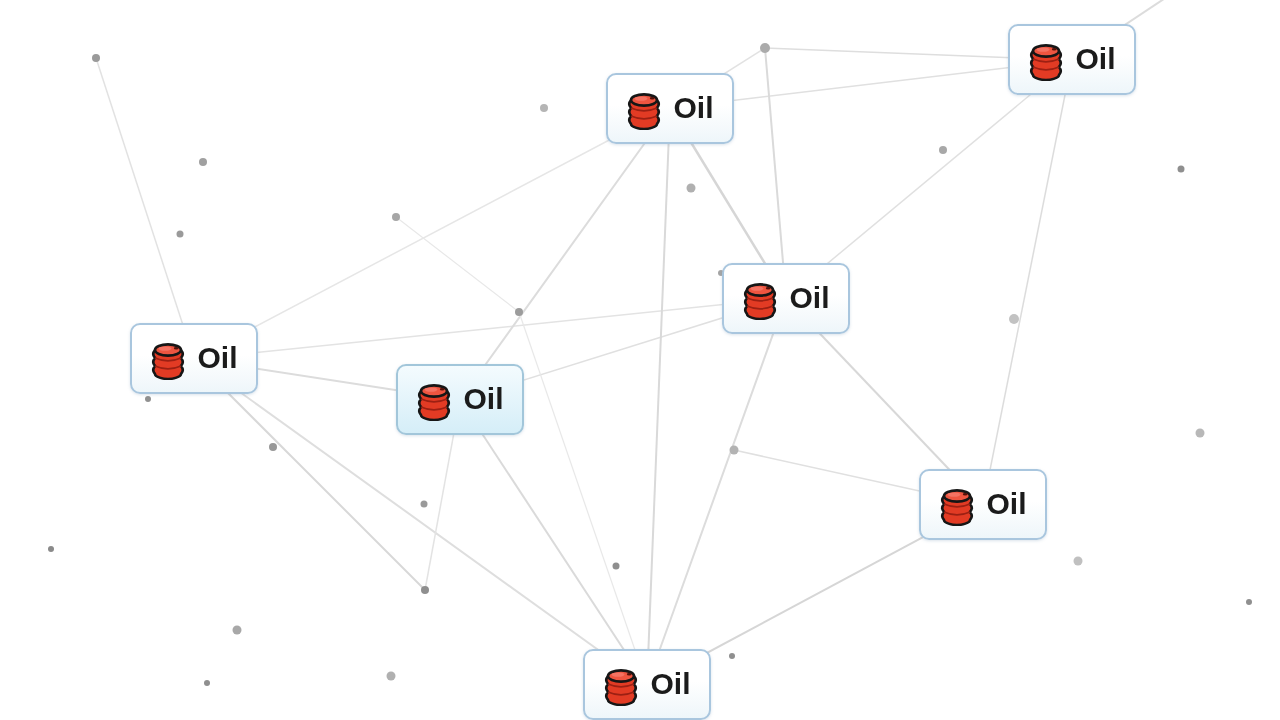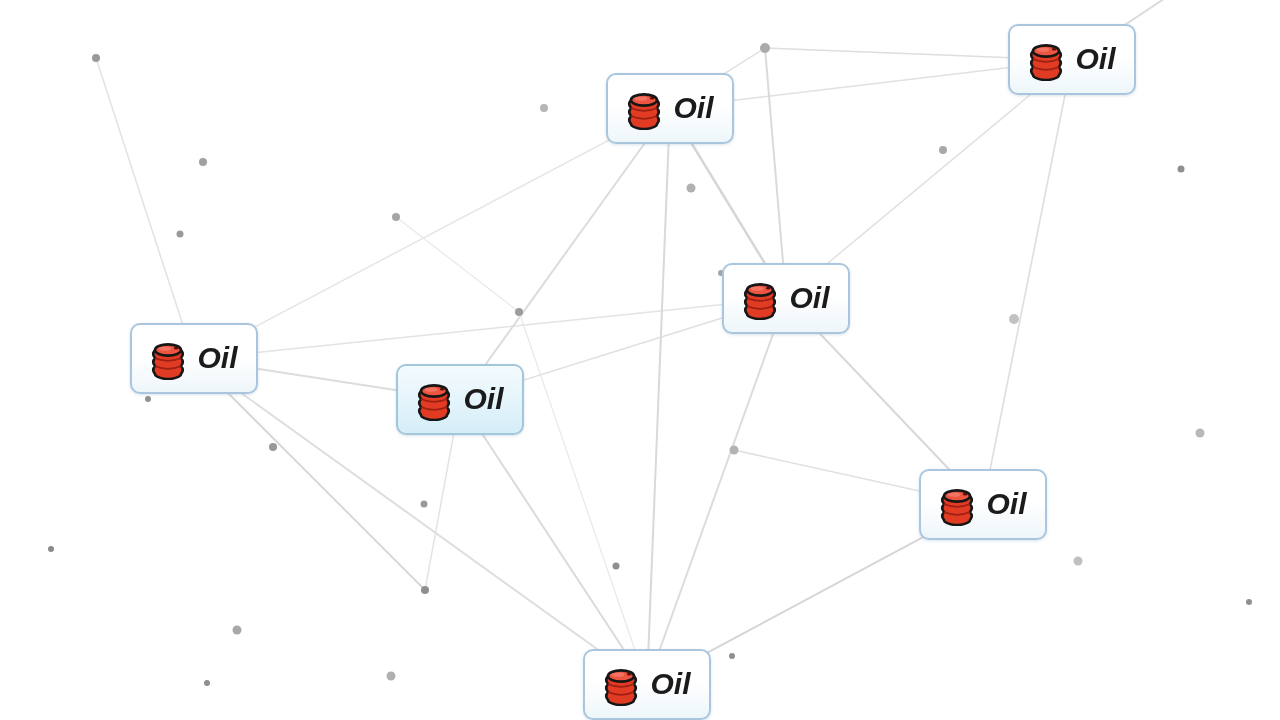--- a/index.html
+++ b/index.html
@@ -30,21 +30,20 @@
     display: flex;
     align-items: center;
     justify-content: center;
     gap: 11px;
     border: 2px solid #a9c6de;
     border-radius: 10px;
     background: linear-gradient(180deg, #ffffff 45%, #eef6fa 100%);
     box-shadow: 0 1px 3px rgba(110, 145, 175, 0.25);
     cursor: grab;
     user-select: none;
-    font-style: italic;
   }
   .craft-card.selected {
     background: linear-gradient(180deg, #f4fbfe 0%, #d5eef8 100%);
     border-color: #a2c6da;
   }
   .craft-card .card-label {
     font-size: 30px;
     font-weight: bold;
     color: #1b1b1b;
     letter-spacing: 0px;

